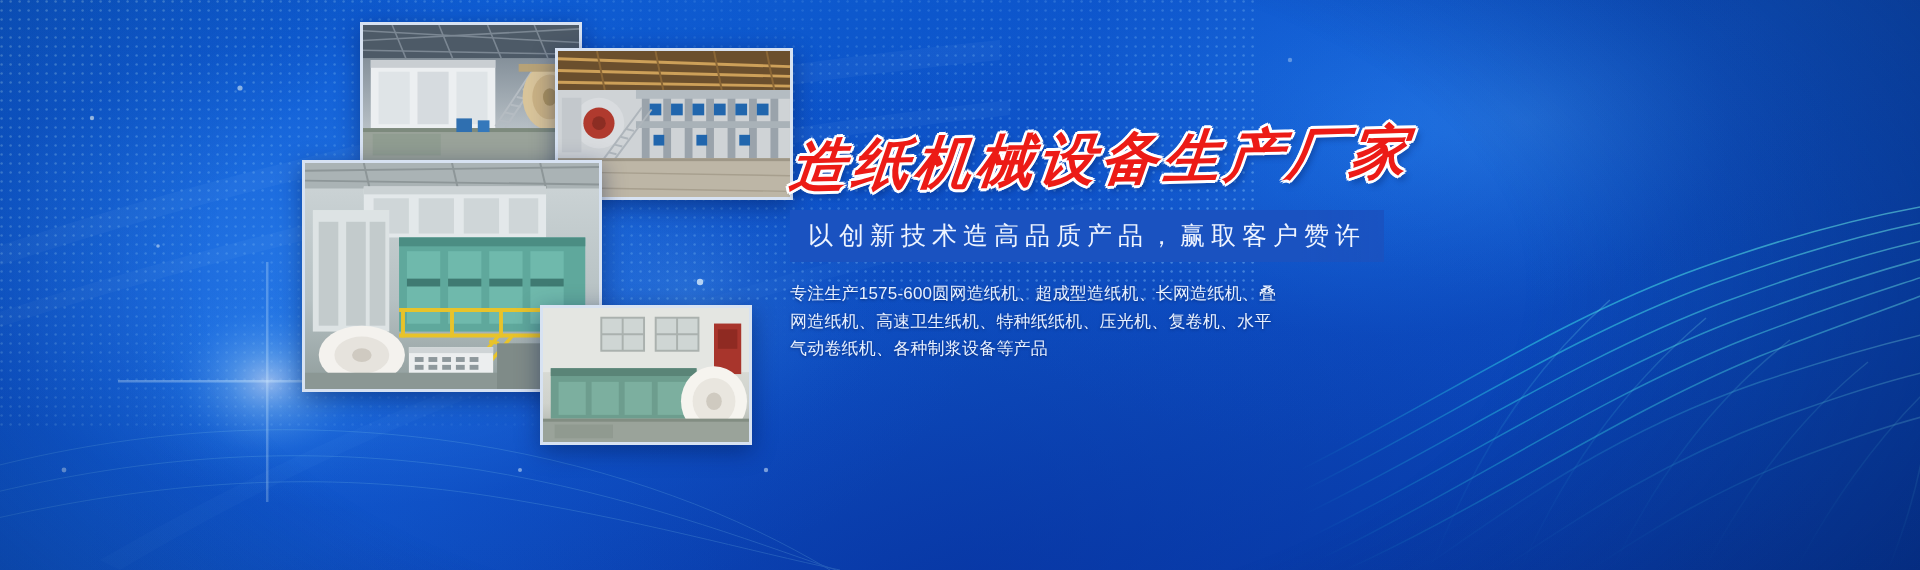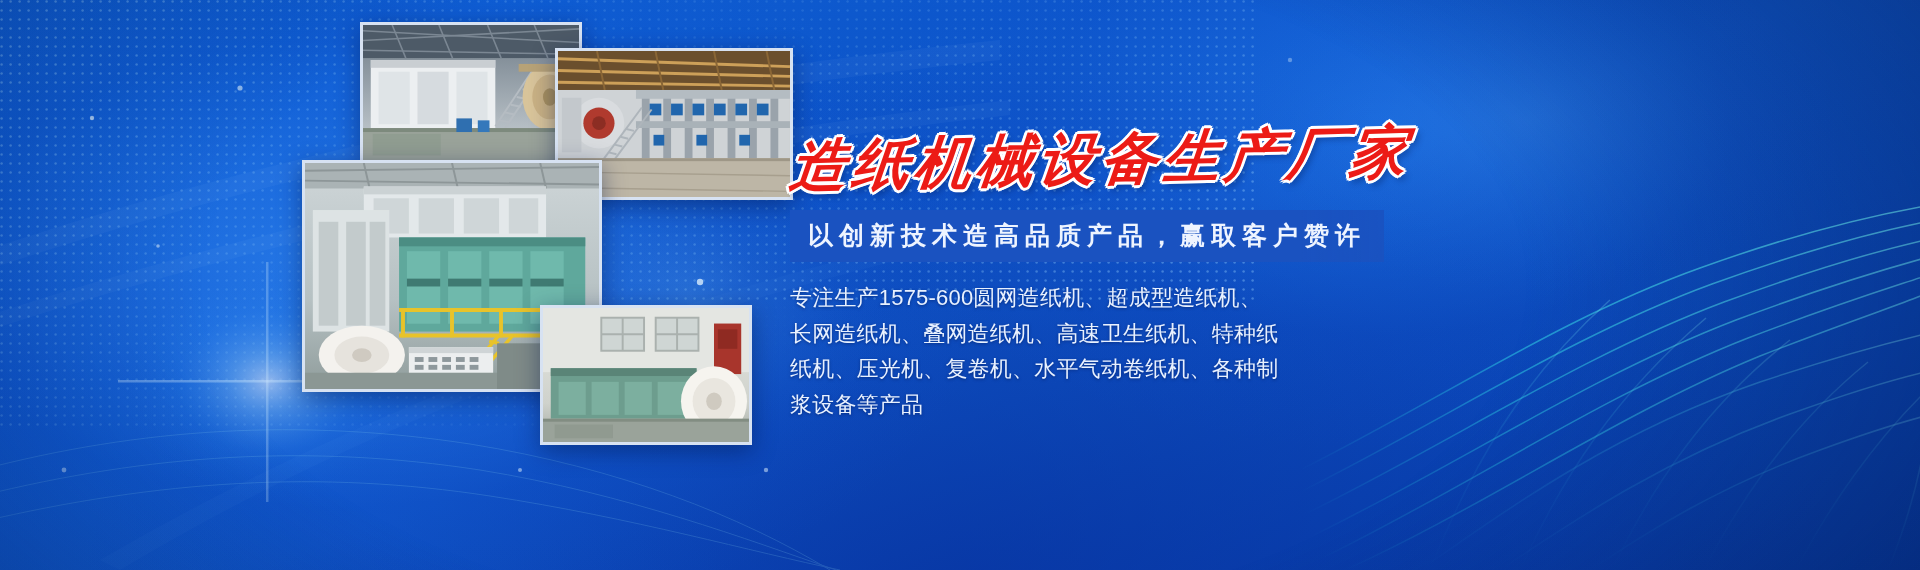--- a/index.html
+++ b/index.html
@@ -69,28 +69,28 @@
     background:linear-gradient(90deg,#1a52c0 0%,#1a52c0 86%,rgba(26,82,192,0.92) 100%);
     padding:9px 18px 10px 18px;
     transform:skewX(0deg);
   }
   .subtitle {
     font-family:"Liberation Sans", sans-serif;
     font-size:25px;
     color:#eef4ff;
     letter-spacing:6px;
     white-space:nowrap;
-    font-weight:700;
+    font-weight:400;
   }
 
   .desc {
     margin-top:18px;
     width:490px;
     font-family:"Liberation Sans", sans-serif;
-    font-size:22px;
+    font-size:17px;
     line-height:1.62;
     color:#e8f1ff;
     letter-spacing:0.2px;
     text-shadow:0 1px 3px rgba(2,24,80,0.55);
   }
 </style>
 </head>
 <body>
 
 <div class="banner">

